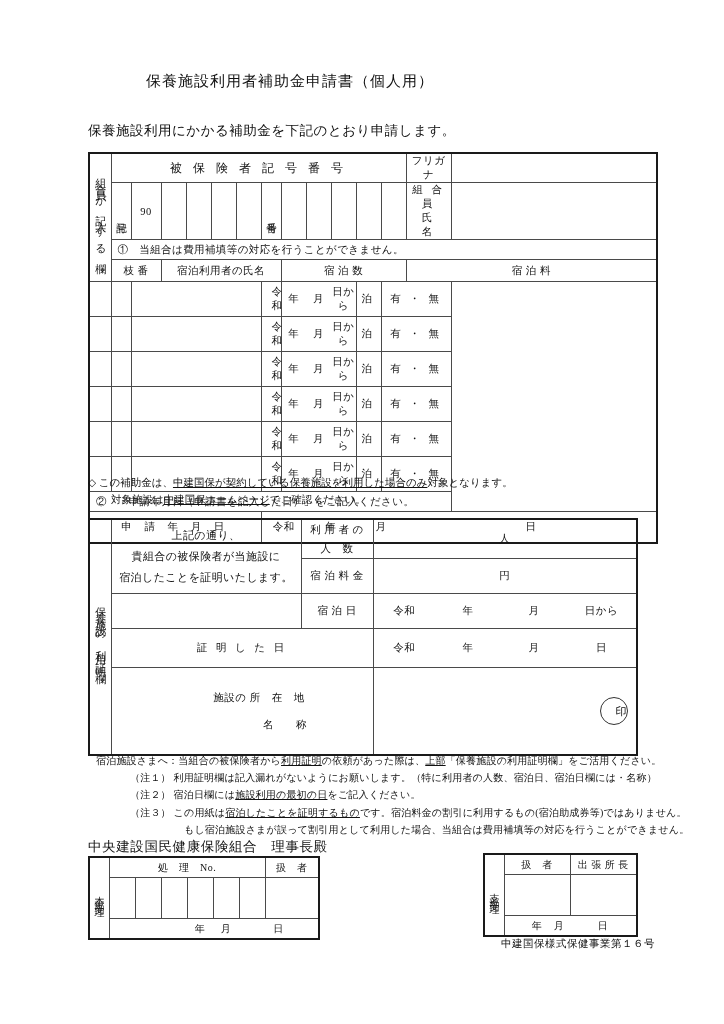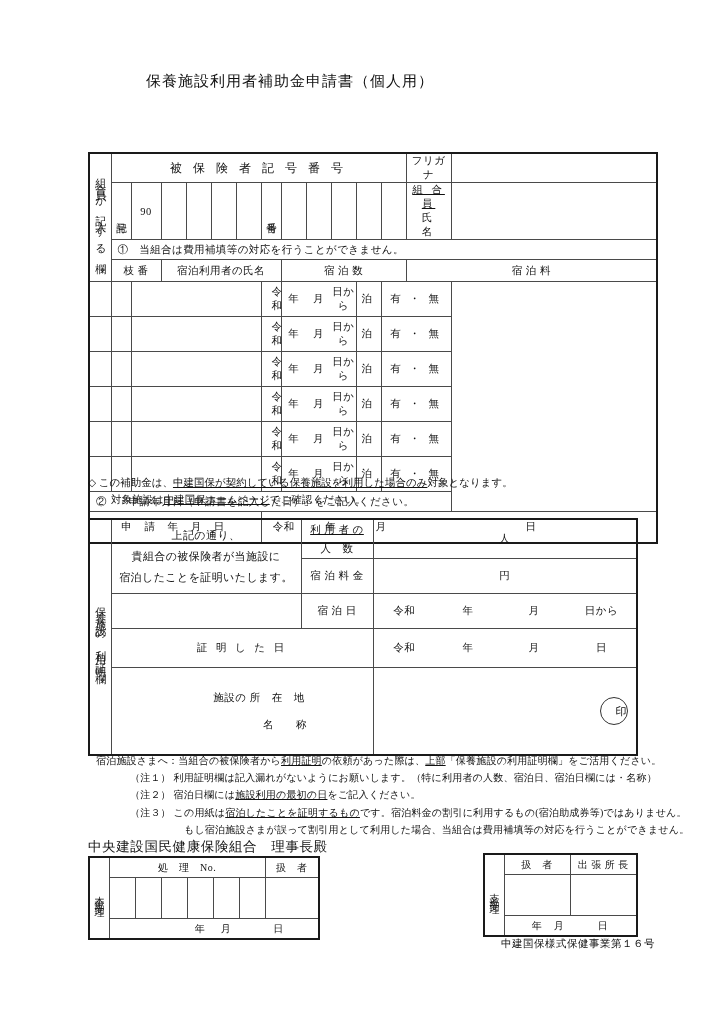--- a/index.html
+++ b/index.html
@@ -41,21 +41,21 @@
     writing-mode:vertical-rl;
     text-orientation:upright;
     display:inline-block;
     letter-spacing:6px;
   }
   .sp{letter-spacing:5px;}
   .sp2{letter-spacing:3px;}
   .noL{border-left:none;}
   .noR{border-right:none;}
   .noT{border-top:none;}
-  .noB{border-bottom:none;text-decoration:underline;}
+  .noB{border-bottom:none;}
   .dash{border-left:1px dashed #777;}
   .rgt{text-align:right;padding-right:8px;}
 
   
   #t1{position:absolute;left:88px;top:152px;width:548px;}
   #t1 td{height:21px;}
   .hdr-ins{font-size:12px;letter-spacing:4px;}
   .instr{text-align:left;padding-left:6px;font-size:10.5px;letter-spacing:.4px;height:19px !important;}
   .rowcell{height:34px !important;}
   .reiwa{text-align:left;padding-left:10px;}
@@ -99,20 +99,21 @@
     position:absolute;left:483px;top:937px;width:172px;text-align:right;
     font-size:10.5px;letter-spacing:.5px;
   }
 </style>
 </head>
 <body>
 
 <div class="page">
 
   <div class="doc-title">保養施設利用者補助金申請書（個人用）</div>
+  <div class="lead">保養施設利用にかかる補助金を下記のとおり申請します。</div>
 
   <table id="t1" class="outer">
     <colgroup>
       <col style="width:22px">
         <col style="width:20px">
         <col style="width:30px">
       <col style="width:25px">
         <col style="width:25px">
         <col style="width:25px">
         <col style="width:25px">

